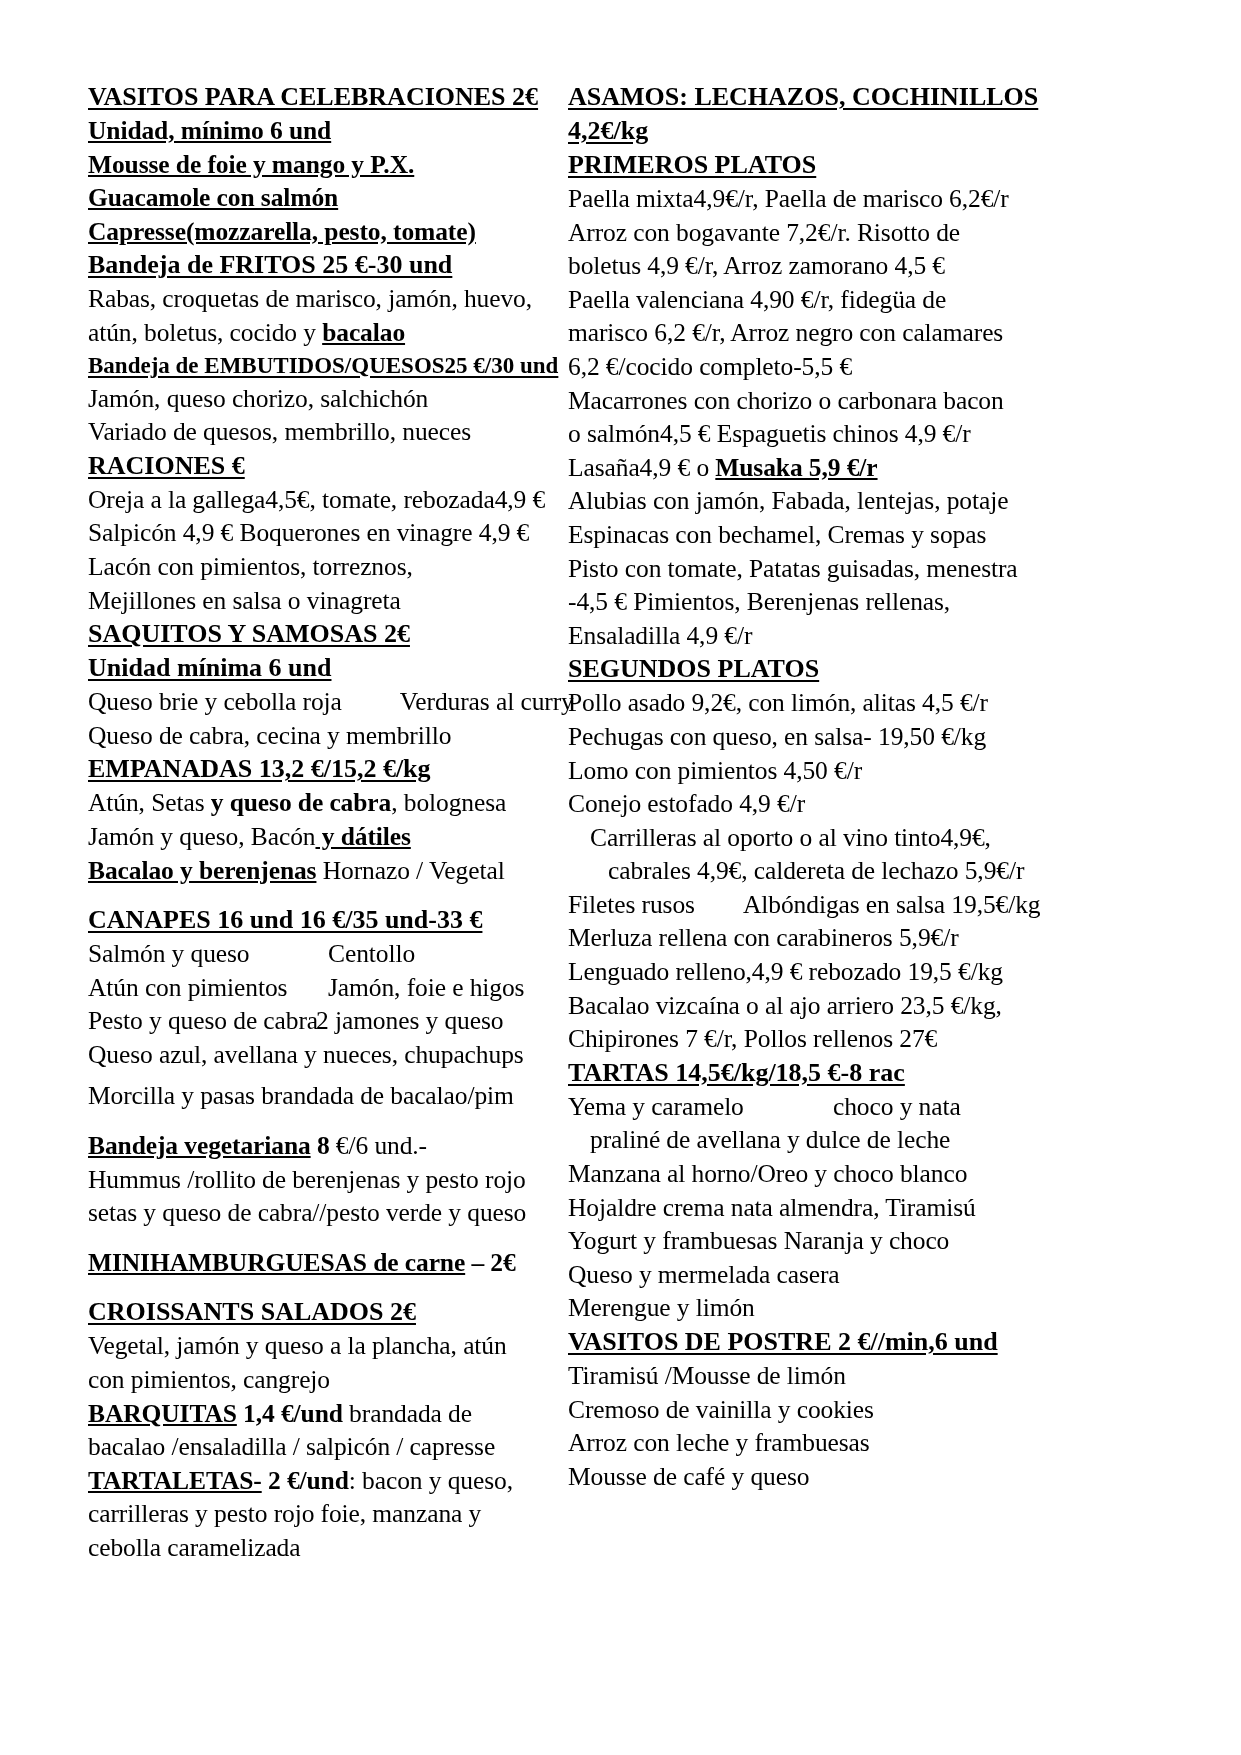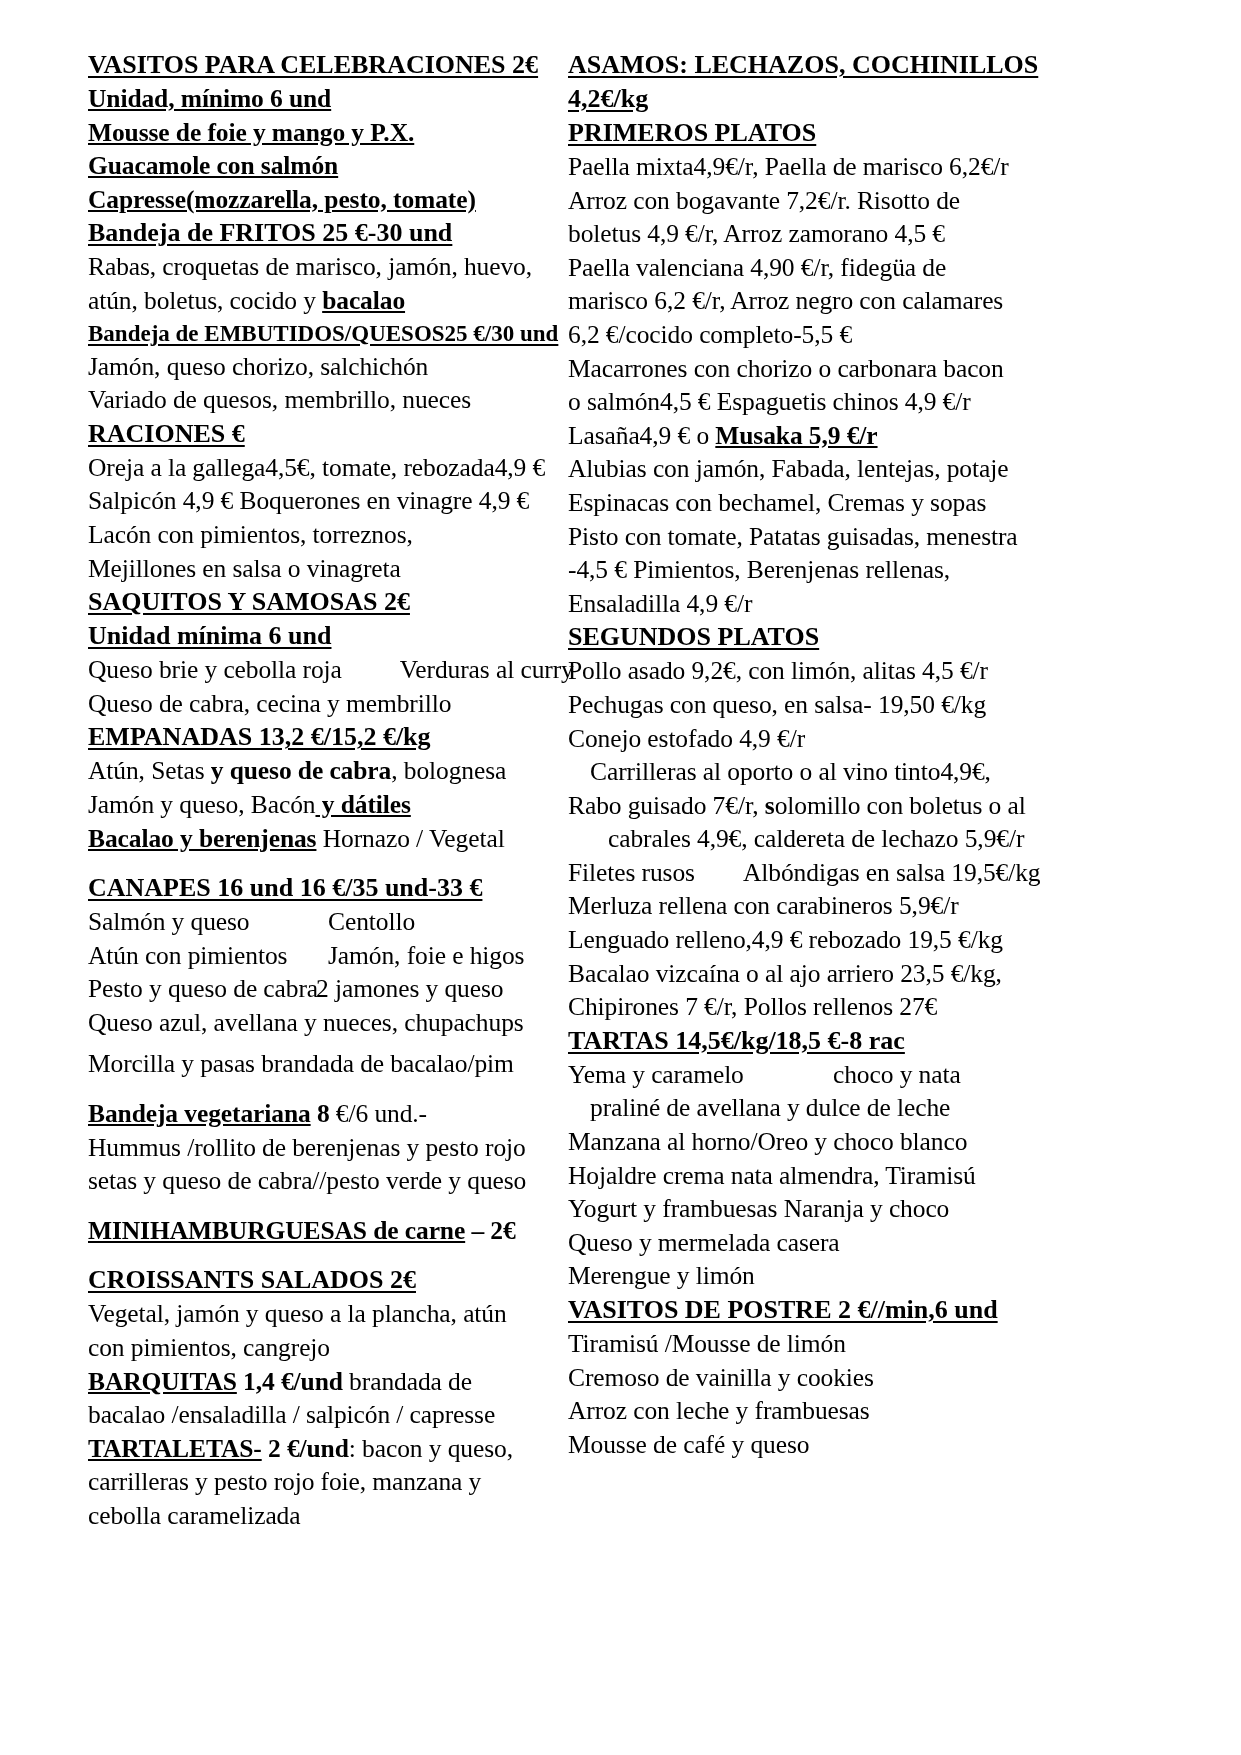--- a/index.html
+++ b/index.html
@@ -12,20 +12,21 @@
     height: 1755px;
     font-family: "Liberation Serif", "DejaVu Serif", serif;
     color: #000000;
     position: relative;
     overflow: hidden;
   }
   .page {
     position: absolute;
     inset: 0;
     padding: 0;
+    margin-top: 32px;
   }
   .cols {
     position: absolute;
     top: 48px;
     left: 0;
     right: 0;
     display: flex;
     align-items: flex-start;
   }
   .col {
@@ -170,23 +171,23 @@
       <div class="ln left"><span>Lasaña4,9 € o </span><span class="bu">Musaka 5,9 €/r</span></div>
       <div class="ln left">Alubias con jamón, Fabada, lentejas, potaje</div>
       <div class="ln left">Espinacas con bechamel, Cremas y sopas</div>
       <div class="ln left">Pisto con tomate, Patatas guisadas, menestra</div>
       <div class="ln left">-4,5 € Pimientos, Berenjenas rellenas,</div>
       <div class="ln left">Ensaladilla 4,9 €/r</div>
 
       <div class="head ctr">SEGUNDOS PLATOS</div>
       <div class="ln left">Pollo asado 9,2€, con limón, alitas 4,5 €/r</div>
       <div class="ln left">Pechugas con queso, en salsa- 19,50 €/kg</div>
+      <div class="ln left">Lomo con pimientos 4,50 €/r</div>
       <div class="ln left">Conejo estofado 4,9 €/r</div>
       <div class="ln left indent1"><span class="u">Carrilleras al oporto o al vino tinto4,9€,</span></div>
-      <div class="ln left"><span class="u">Rabo guisado 7€/r,</span><span class="b"> s</span><span>olomillo con boletus o al</span></div>
       <div class="ln left indent2">cabrales 4,9€, caldereta de lechazo 5,9€/r</div>
       <div class="ln left"><span style="display:inline-block;width:175px">Filetes rusos</span><span>Albóndigas en salsa 19,5€/kg</span></div>
       <div class="ln left"><span class="u">Merluza rellena con carabineros 5,9€/r</span></div>
       <div class="ln left">Lenguado relleno,4,9 € rebozado 19,5 €/kg</div>
       <div class="ln left"><span class="u">Bacalao vizcaína o al ajo arriero 23,5 €/kg,</span></div>
       <div class="ln left"><span class="u">Chipirones 7 €/r, Pollos rellenos 27€</span></div>
 
       <div class="head ctr">TARTAS  14,5€/kg/18,5 €-8 rac</div>
       <div class="ln left"><span style="display:inline-block;width:265px">Yema y caramelo</span><span>choco y nata</span></div>
       <div class="ln left indent1"><span class="u">praliné de avellana y dulce de leche</span></div>

